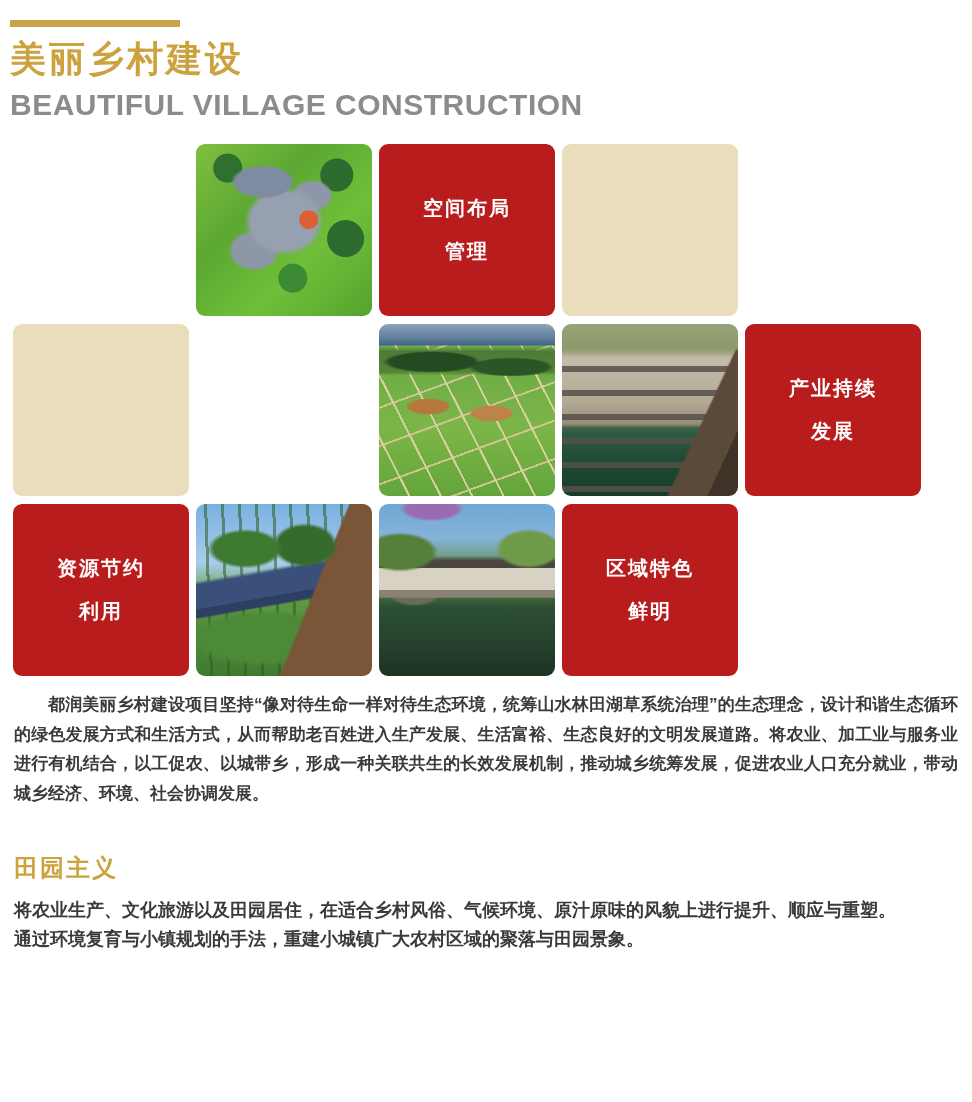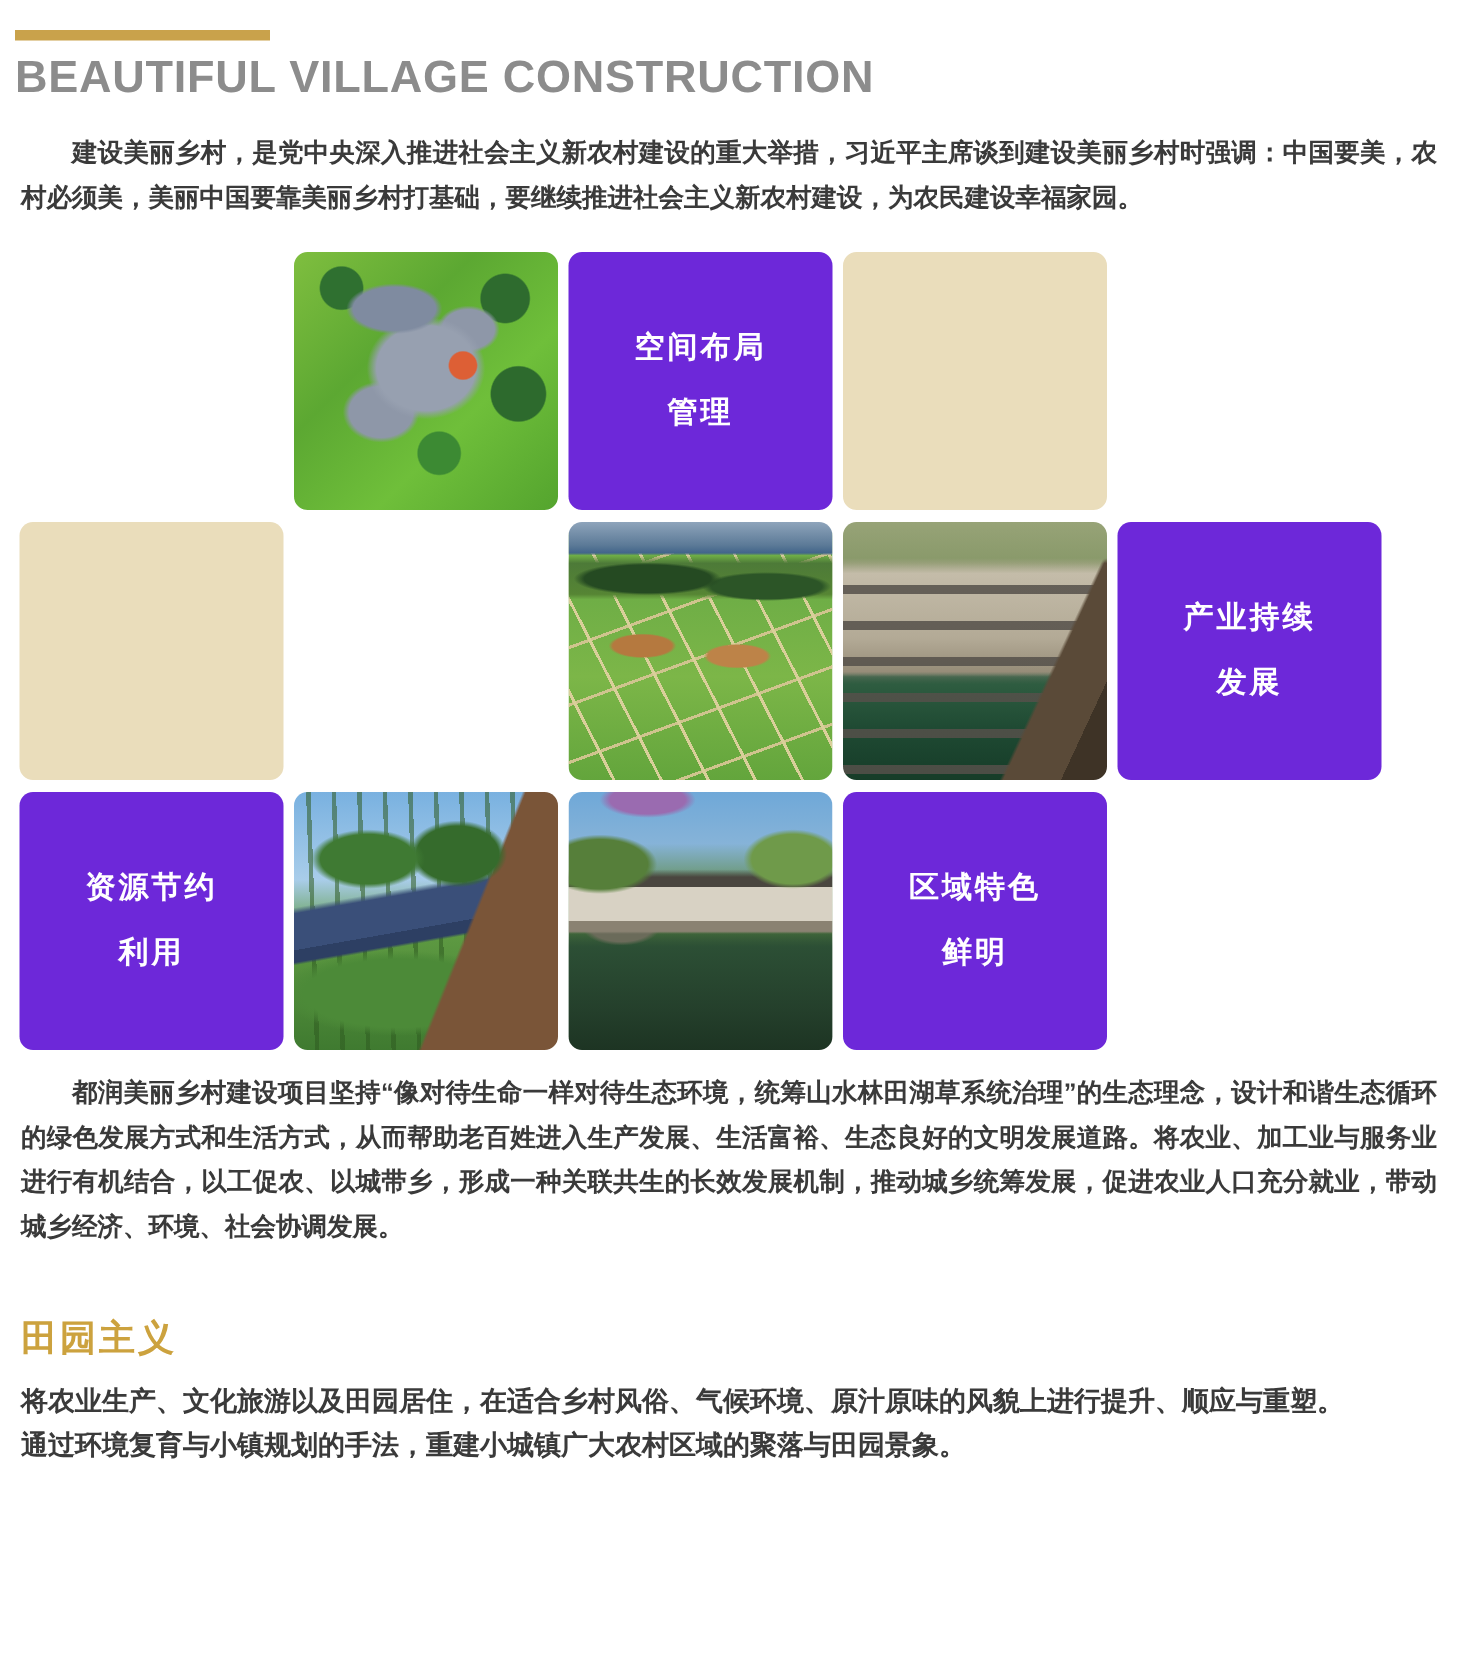--- a/index.html
+++ b/index.html
@@ -22,21 +22,21 @@
   
   .grid{
     margin:22px 0 0 -1px;
     display:grid;
     grid-template-columns:repeat(5,176px);
     grid-template-rows:repeat(3,172px);
     column-gap:7px;row-gap:8px;
     width:908px;
   }
   .cell{border-radius:9px;overflow:hidden;}
-  .gold{background:#6d28d9;display:flex;flex-direction:column;align-items:center;justify-content:center;}
+  .gold{background:#b91c1c;display:flex;flex-direction:column;align-items:center;justify-content:center;}
   .gold .lbl{color:#ffffff;font-size:20px;font-weight:700;line-height:2.15;letter-spacing:2px;text-align:center;}
   .beige{background:#eaddbb;}
   .r1c2{grid-column:2;grid-row:1;} .r1c3{grid-column:3;grid-row:1;} .r1c4{grid-column:4;grid-row:1;}
   .r2c1{grid-column:1;grid-row:2;} .r2c2{grid-column:2;grid-row:2;} .r2c3{grid-column:3;grid-row:2;}
   .r2c4{grid-column:4;grid-row:2;} .r2c5{grid-column:5;grid-row:2;}
   .r3c1{grid-column:1;grid-row:3;} .r3c2{grid-column:2;grid-row:3;} .r3c3{grid-column:3;grid-row:3;}
   .r3c4{grid-column:4;grid-row:3;}
 
   
   .photo{background-color:#6aa83b;}
@@ -99,23 +99,23 @@
   .section-heading{font-size:24px;font-weight:700;color:#cca23e;margin:44px 0 12px 0;letter-spacing:2px;}
   .section-text{font-size:18px;font-weight:700;margin:0;line-height:1.6;}
   .body2{margin-top:14px;}
 </style>
 </head>
 <body>
 
 <div class="page">
 
   <div class="accent-bar"></div>
+  <h1 class="title-cn">美丽乡村建设</h1>
   <h2 class="title-en">BEAUTIFUL VILLAGE CONSTRUCTION</h2>
 
-  <p class="para indent">建设美丽乡村，是党中央深入推进社会主义新农村建设的重大举措，习近平主席谈到建设美丽乡村时强调：中国要美，农村必须美，美丽中国要靠美丽乡村打基础，要继续推进社会主义新农村建设，为农民建设幸福家园。</p>
 
   <div class="grid">
 
     <div class="cell photo photo-aerial r1c2"></div>
 
     <div class="cell gold r1c3">
       <span class="lbl">空间布局</span>
       <span class="lbl">管理</span>
     </div>
 

